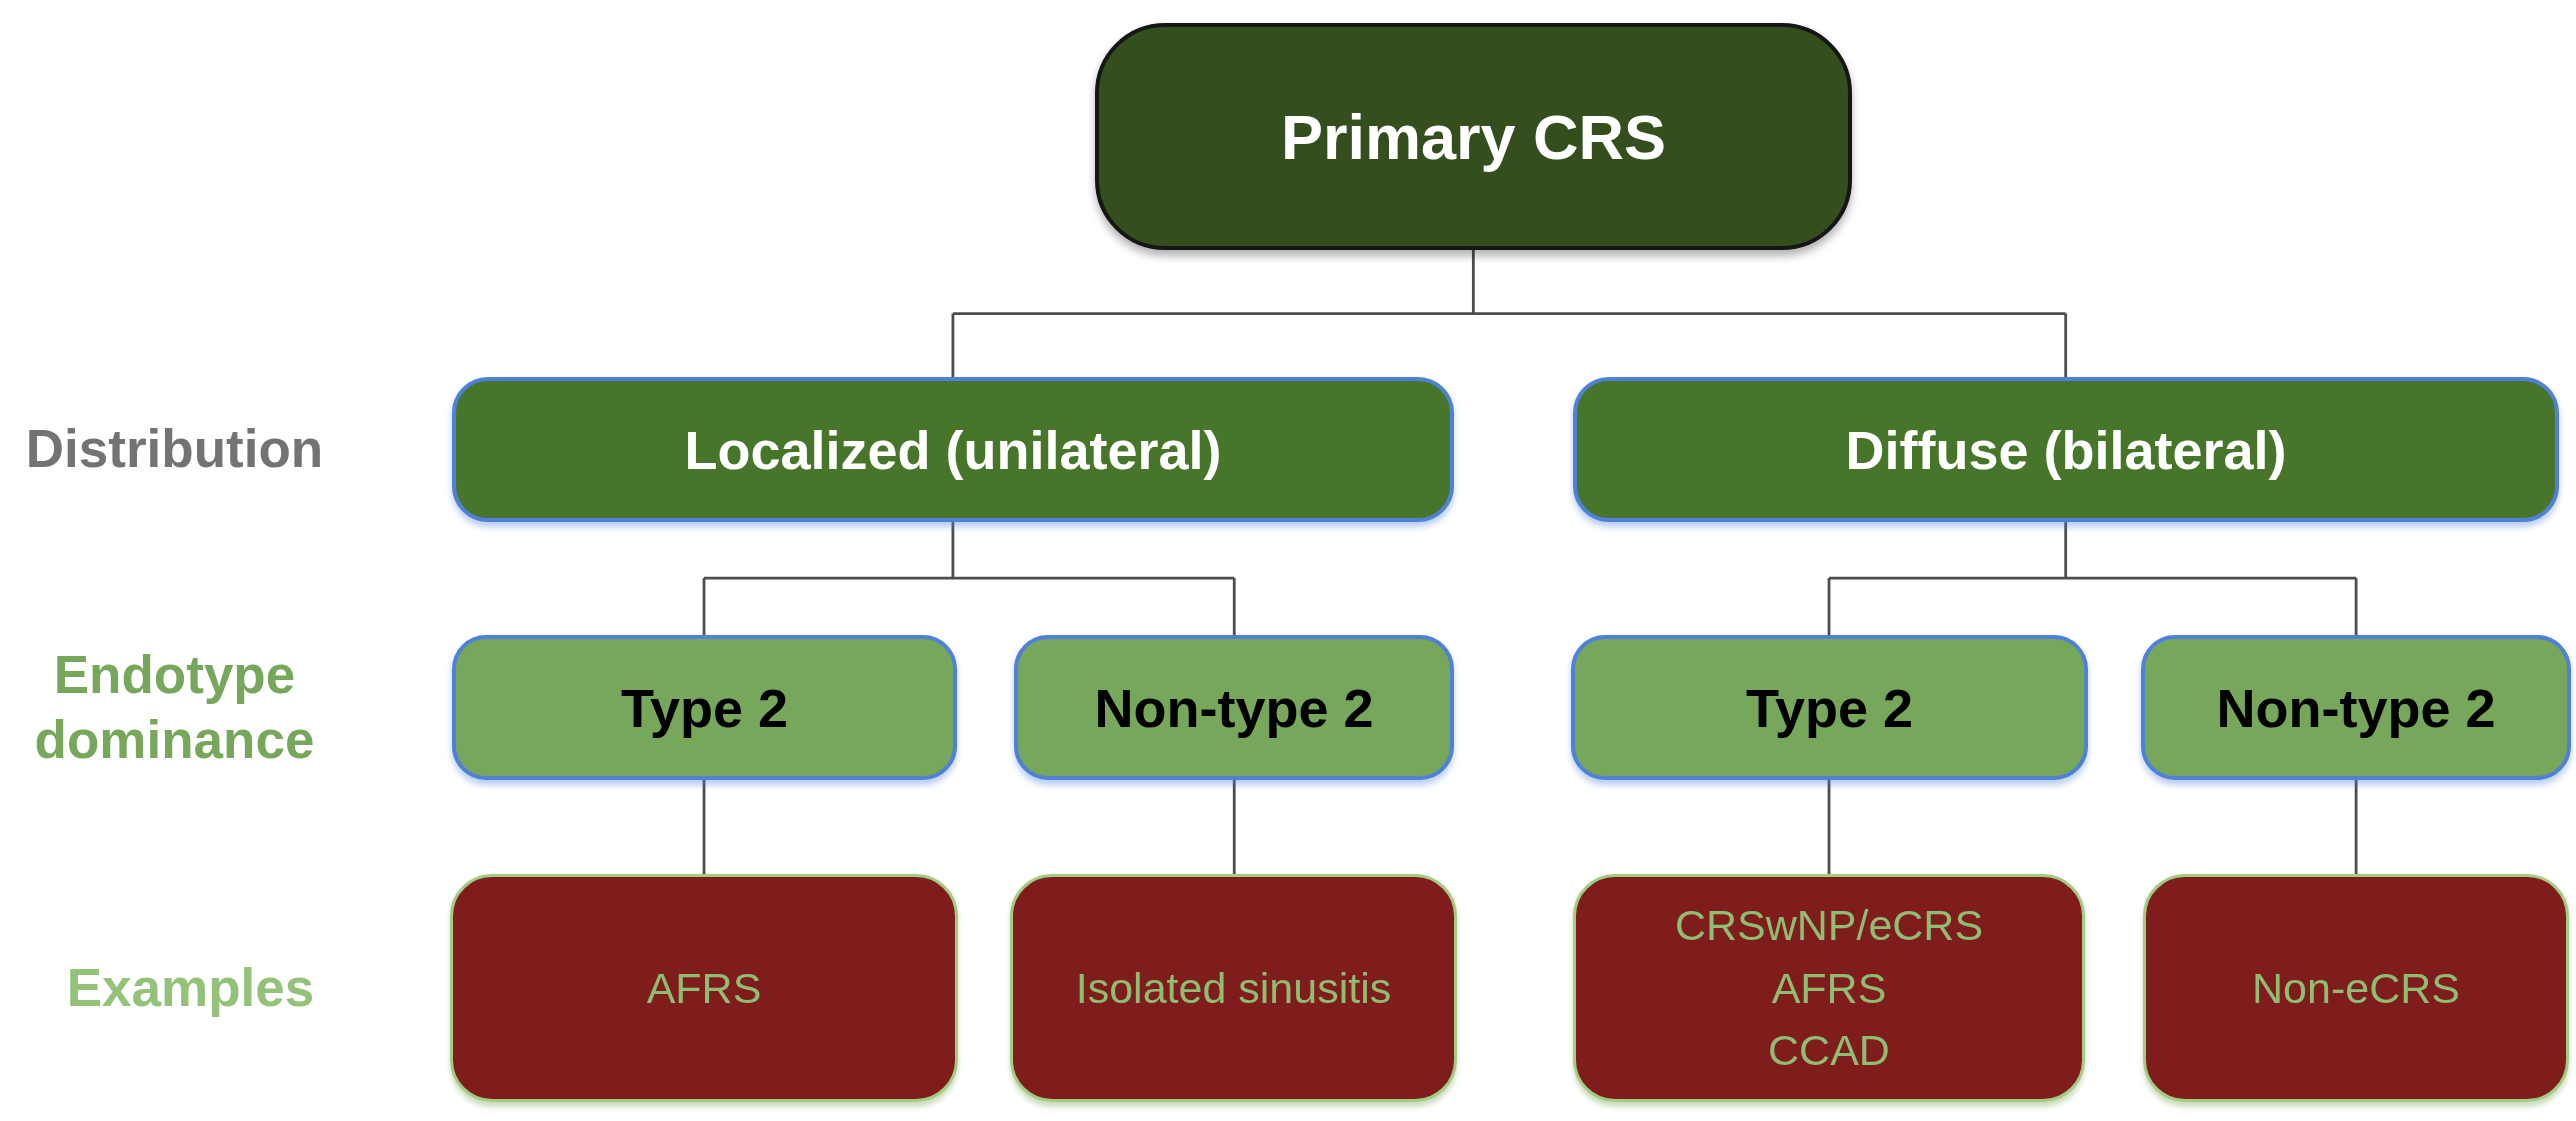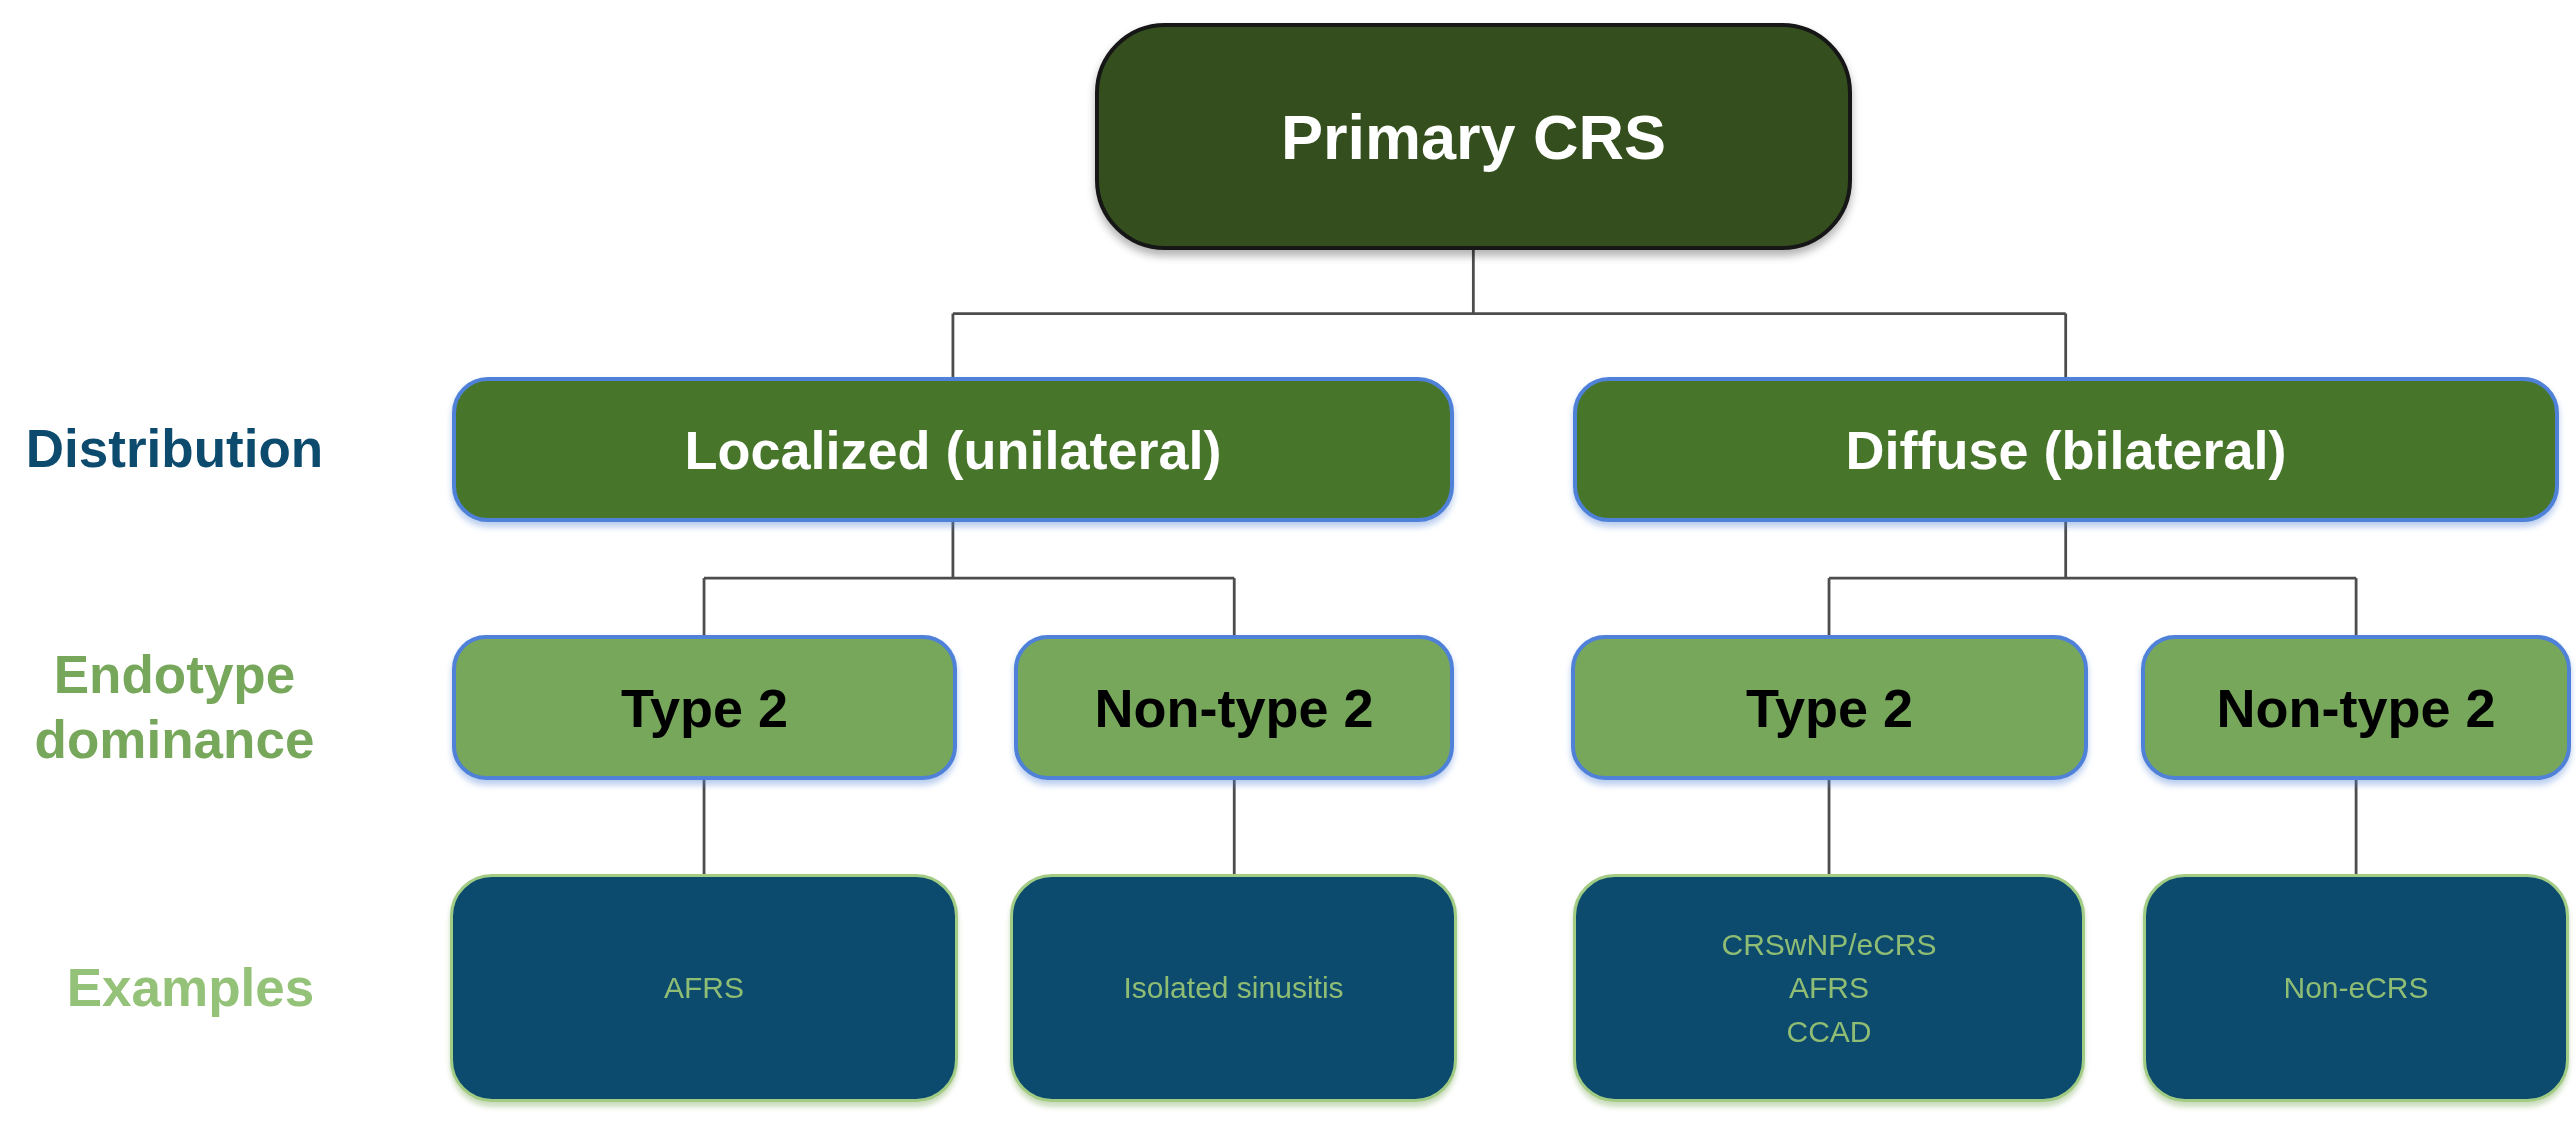--- a/index.html
+++ b/index.html
@@ -54,43 +54,43 @@
   .lvl3 {
     background: #77a75b;
     border: 4.9px solid #4f81d8;
     border-radius: 34px;
     color: #000000;
     font-weight: bold;
     font-size: 54px;
     box-shadow: 0 4.2px 6.3px rgba(79,129,216,0.40);
   }
   .lvl4 {
-    background: #0c4a6e;
+    background: #7f1d1d;
     border: 3.5px solid #a2cc84;
     border-radius: 42px;
     color: #8fbd74;
     font-weight: normal;
-    font-size: 30px;
+    font-size: 43px;
     line-height: 1.45;
     box-shadow: 0 4.9px 4.9px rgba(140,180,110,0.45);
   }
   .row-label {
     position: absolute;
     box-sizing: border-box;
     display: flex;
     align-items: center;
     justify-content: center;
     text-align: center;
     font-weight: bold;
     font-size: 53px;
     line-height: 1.22;
     white-space: pre-line;
     z-index: 2;
   }
-  #label-distribution { color: #0c4a6e; text-align: right; }
+  #label-distribution { color: #737373; text-align: right; }
   #label-endotype     { color: #77a75b; }
   #label-examples     { color: #93c278; padding-left: 32px; }
 
   
   #node-primary    { left: 1095px; top:   23px; width: 757px; height: 227px; }
   #node-localized  { left:  452px; top:  377px; width: 1002px; height: 145px; }
   #node-diffuse    { left: 1573px; top:  377px; width: 986px; height: 145px; }
   #node-type2-l    { left:  452px; top:  635px; width:  505px; height: 145px; }
   #node-nontype2-l { left: 1014px; top:  635px; width:  440px; height: 145px; }
   #node-type2-r    { left: 1571px; top:  635px; width:  517px; height: 145px; }

